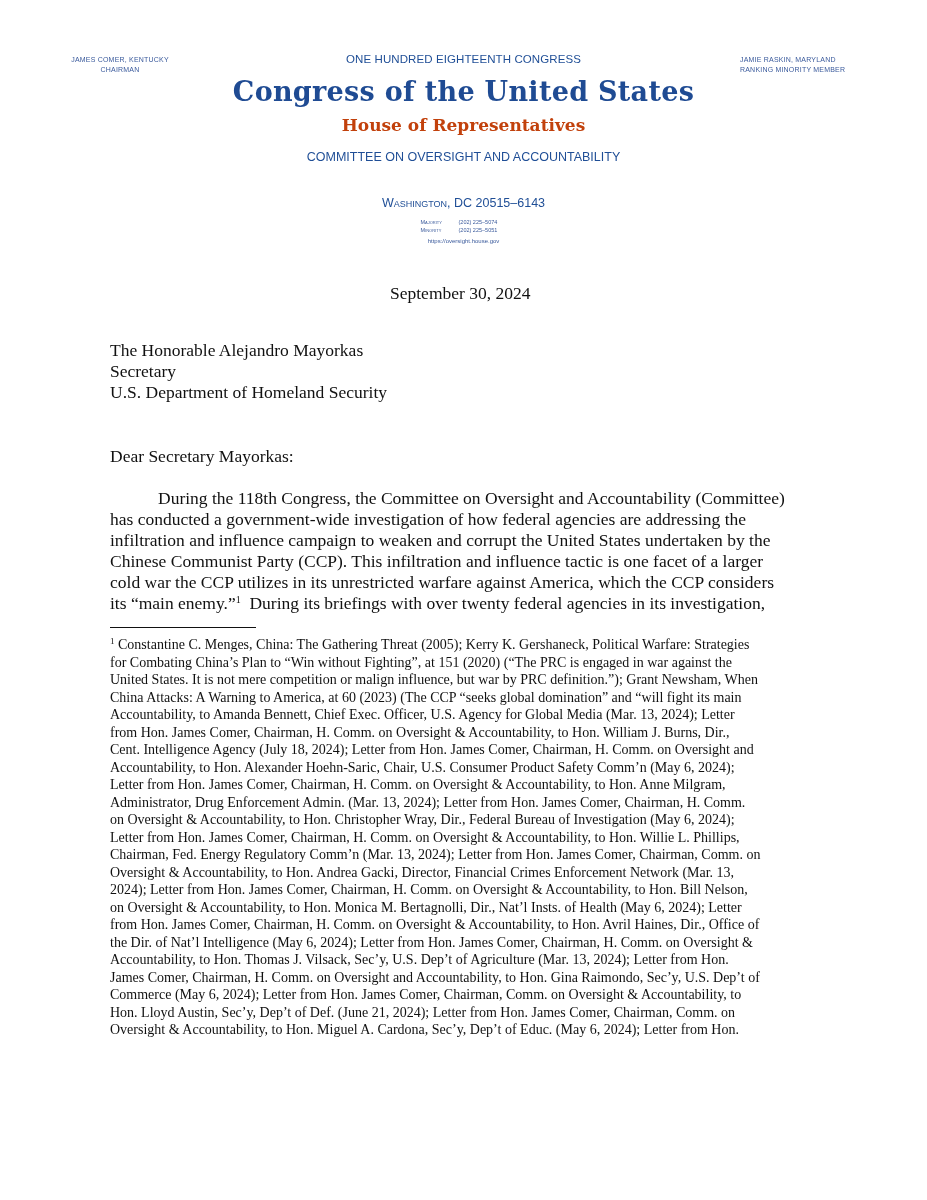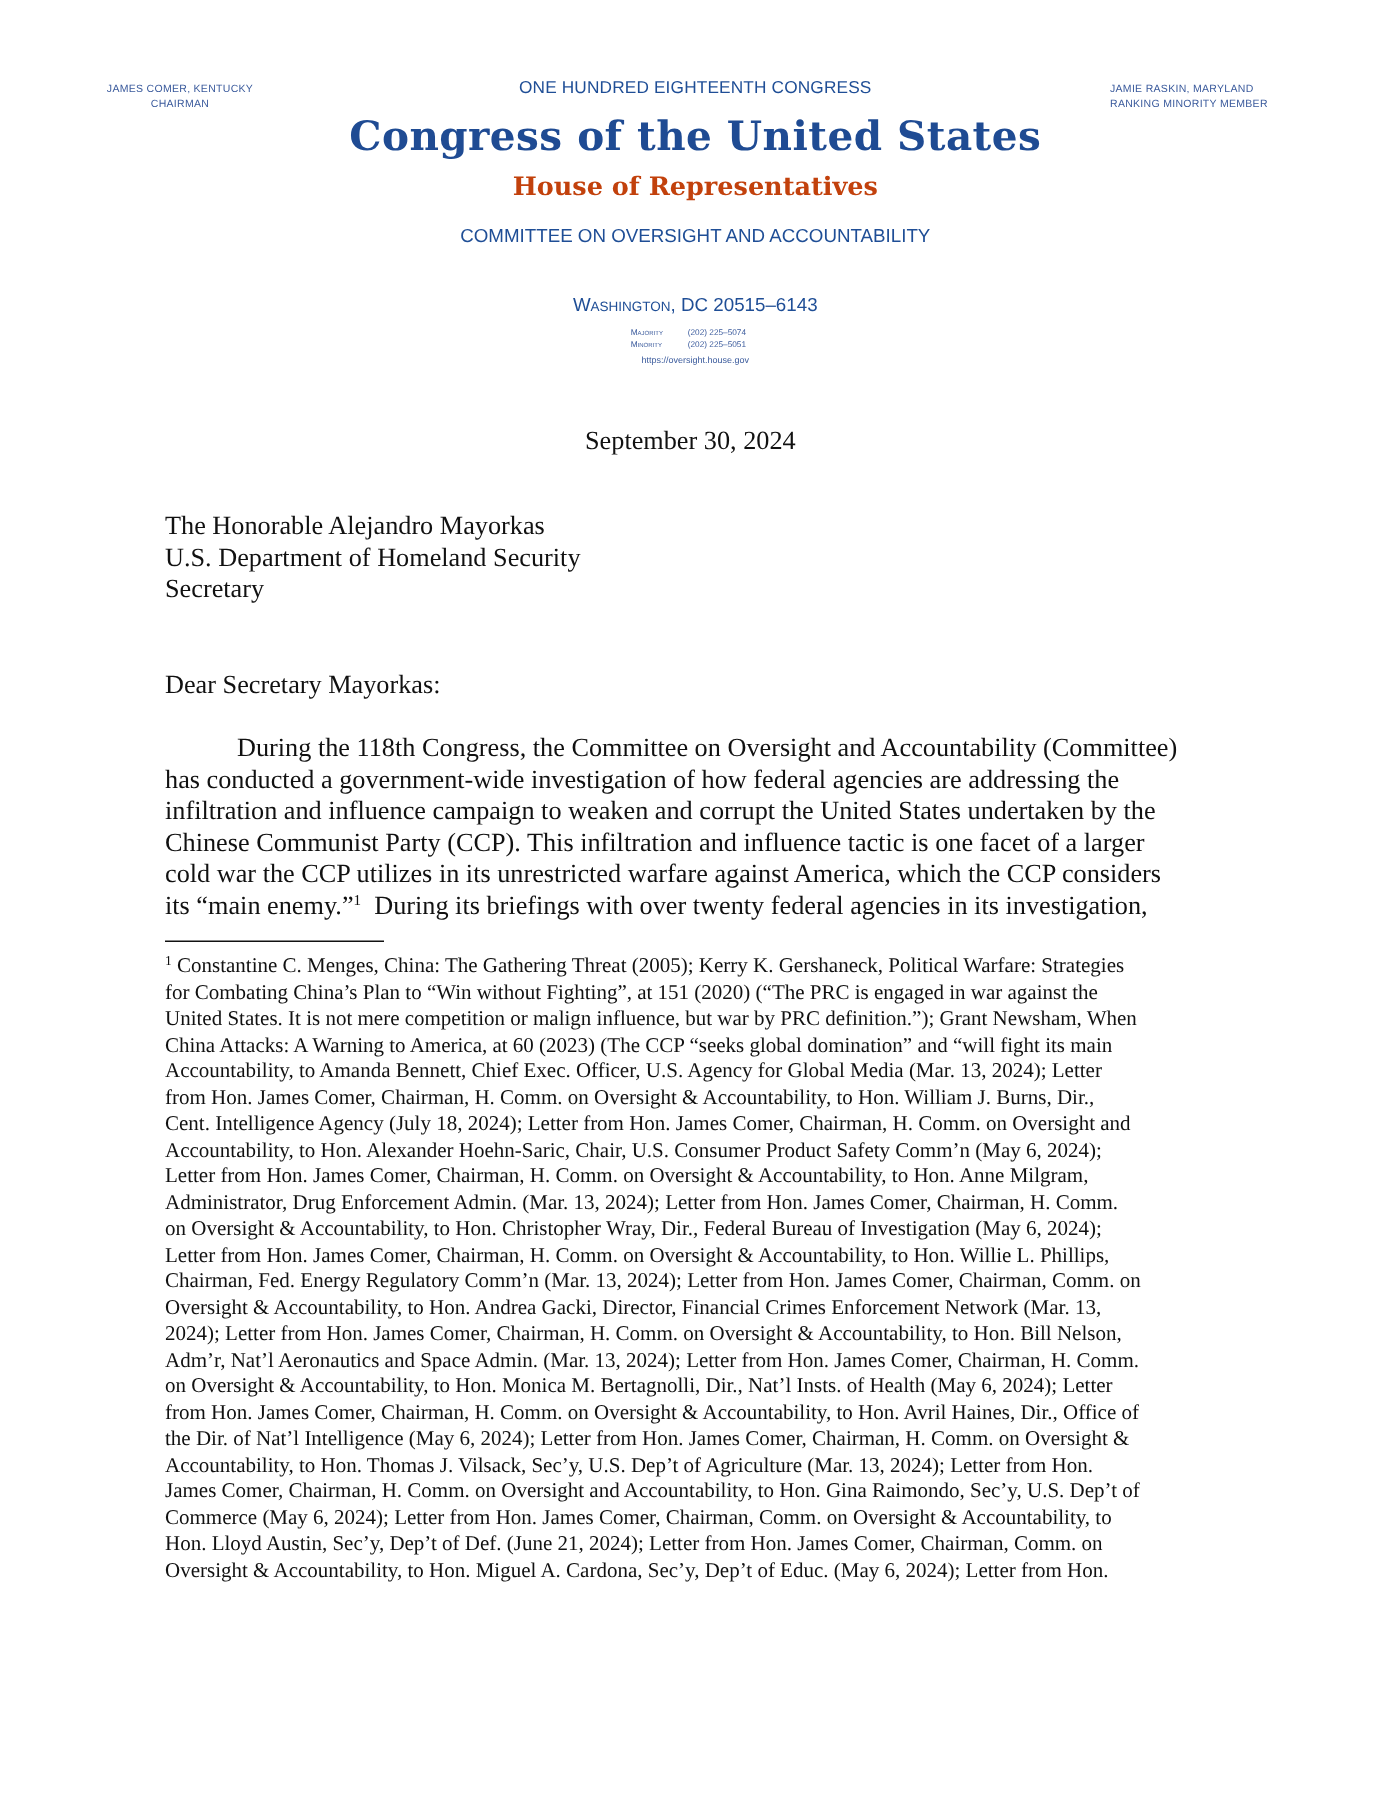--- a/index.html
+++ b/index.html
@@ -62,22 +62,22 @@
     <div>
       <span class="lbl">Minority</span><span class="num">(202) 225–5051</span>
     </div>
   </div>
   <div class="lh-center website">https://oversight.house.gov</div>
 
   <div class="body-text date">September 30, 2024</div>
 
   <div class="body-text addressee">
     <div>The Honorable Alejandro Mayorkas</div>
+    <div>Secretary</div>
     <div>U.S. Department of Homeland Security</div>
-    <div>Secretary</div>
   </div>
 
   <div class="body-text salutation">Dear Secretary Mayorkas:</div>
 
   <div class="body-text para">
     <span class="line indent">During the 118th Congress, the Committee on Oversight and Accountability (Committee)</span>
     <span class="line">has conducted a government-wide investigation of how federal agencies are addressing the</span>
     <span class="line">infiltration and influence campaign to weaken and corrupt the United States undertaken by the</span>
     <span class="line">Chinese Communist Party (CCP).  This infiltration and influence tactic is one facet of a larger</span>
     <span class="line">cold war the CCP utilizes in its unrestricted warfare against America, which the CCP considers</span>
@@ -94,21 +94,20 @@
     <span class="line">from Hon. James Comer, Chairman, H. Comm. on Oversight &amp; Accountability, to Hon. William J. Burns, Dir.,</span>
     <span class="line">Cent. Intelligence Agency (July 18, 2024); Letter from Hon. James Comer, Chairman, H. Comm. on Oversight and</span>
     <span class="line">Accountability, to Hon. Alexander Hoehn-Saric, Chair, U.S. Consumer Product Safety Comm’n (May 6, 2024);</span>
     <span class="line">Letter from Hon. James Comer, Chairman, H. Comm. on Oversight &amp; Accountability, to Hon. Anne Milgram,</span>
     <span class="line">Administrator, Drug Enforcement Admin. (Mar. 13, 2024); Letter from Hon. James Comer, Chairman, H. Comm.</span>
     <span class="line">on Oversight &amp; Accountability, to Hon. Christopher Wray, Dir., Federal Bureau of Investigation (May 6, 2024);</span>
     <span class="line">Letter from Hon. James Comer, Chairman, H. Comm. on Oversight &amp; Accountability, to Hon. Willie L. Phillips,</span>
     <span class="line">Chairman, Fed. Energy Regulatory Comm’n (Mar. 13, 2024); Letter from Hon. James Comer, Chairman, Comm. on</span>
     <span class="line">Oversight &amp; Accountability, to Hon. Andrea Gacki, Director, Financial Crimes Enforcement Network (Mar. 13,</span>
     <span class="line">2024); Letter from Hon. James Comer, Chairman, H. Comm. on Oversight &amp; Accountability, to Hon. Bill Nelson,</span>
-    <span class="line">Adm’r, Nat’l Aeronautics and Space Admin. (Mar. 13, 2024); Letter from Hon. James Comer, Chairman, H. Comm.</span>
     <span class="line">on Oversight &amp; Accountability, to Hon. Monica M. Bertagnolli, Dir., Nat’l Insts. of Health (May 6, 2024); Letter</span>
     <span class="line">from Hon. James Comer, Chairman, H. Comm. on Oversight &amp; Accountability, to Hon. Avril Haines, Dir., Office of</span>
     <span class="line">the Dir. of Nat’l Intelligence (May 6, 2024); Letter from Hon. James Comer, Chairman, H. Comm. on Oversight &amp;</span>
     <span class="line">Accountability, to Hon. Thomas J. Vilsack, Sec’y, U.S. Dep’t of Agriculture (Mar. 13, 2024); Letter from Hon.</span>
     <span class="line">James Comer, Chairman, H. Comm. on Oversight and Accountability, to Hon. Gina Raimondo, Sec’y, U.S. Dep’t of</span>
     <span class="line">Commerce (May 6, 2024); Letter from Hon. James Comer, Chairman, Comm. on Oversight &amp; Accountability, to</span>
     <span class="line">Hon. Lloyd Austin, Sec’y, Dep’t of Def. (June 21, 2024); Letter from Hon. James Comer, Chairman, Comm. on</span>
     <span class="line">Oversight &amp; Accountability, to Hon. Miguel A. Cardona, Sec’y, Dep’t of Educ. (May 6, 2024); Letter from Hon.</span>
   </div>
 

